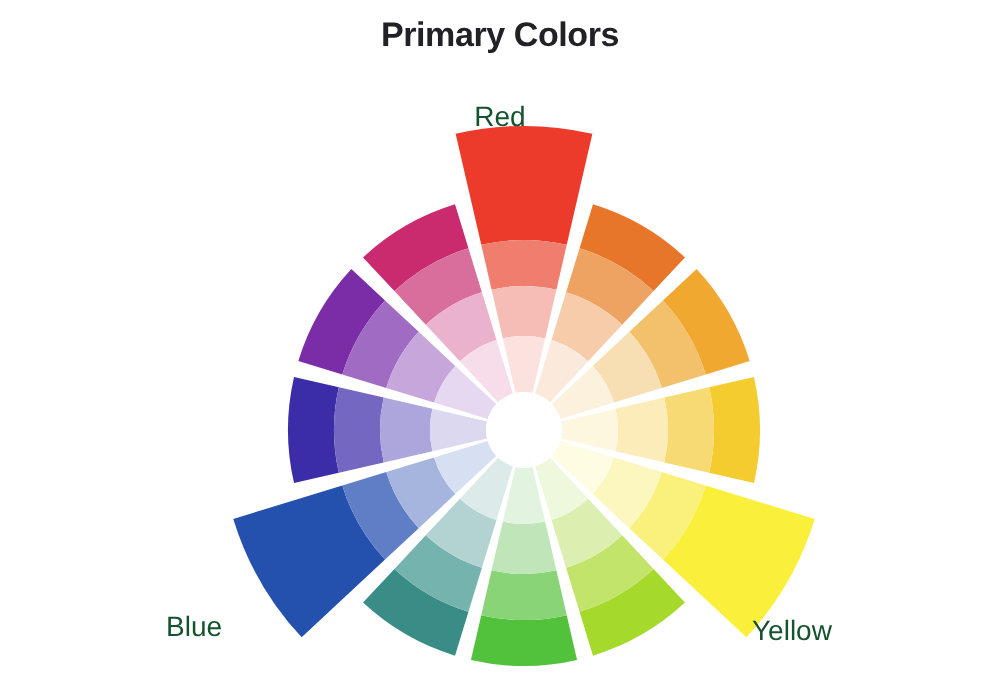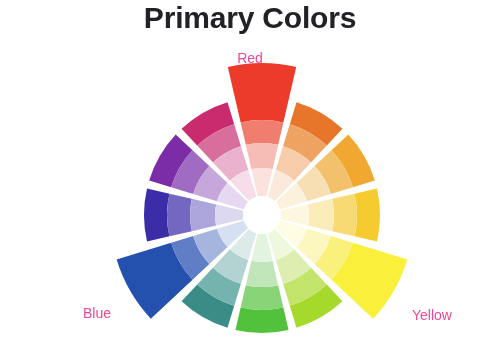--- a/index.html
+++ b/index.html
@@ -20,44 +20,44 @@
     width: 500px;
     height: 342px;
     background: #ffffff;
   }
   .chart-title {
     position: absolute;
     left: 0;
     top: 2px;
     width: 500px;
     text-align: center;
-    font-size: 30px;
+    font-size: 17px;
     font-weight: bold;
     color: #222226;
     letter-spacing: -0.2px;
     line-height: 32px;
     white-space: nowrap;
   }
   .wheel-svg {
     position: absolute;
     left: 0;
     top: 0;
     width: 500px;
     height: 342px;
     display: block;
   }
   .primary-label {
     position: absolute;
     font-size: 14px;
-    color: #ec4899;
+    color: #14532d;
     white-space: nowrap;
     line-height: 16px;
   }
   #label-red   { left: 0; top: 50px; width: 500px; text-align: center; }
-  #label-yellow{ left: 412px; top: 307px; text-align: left; }
+  #label-yellow{ left: 376px; top: 307px; text-align: left; }
   #label-blue  { left: 83px;  top: 305px; text-align: center; }
 </style>
 </head>
 <body>
 
 <div id="stage">
 
   <div class="chart-title">Primary Colors</div>
 
   <svg class="wheel-svg" id="wheel" viewBox="0 0 500 342" aria-hidden="true">

